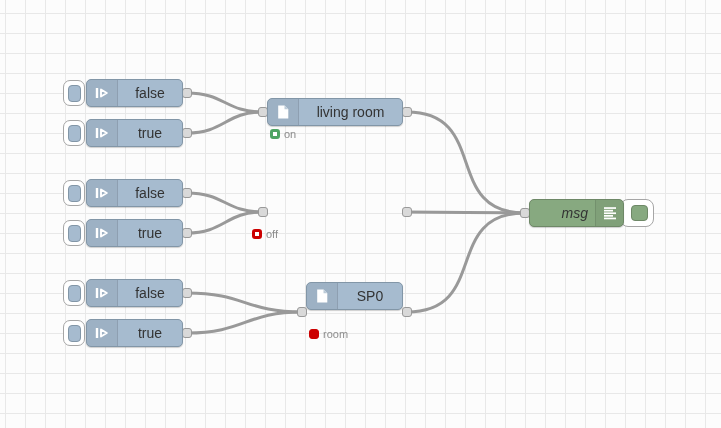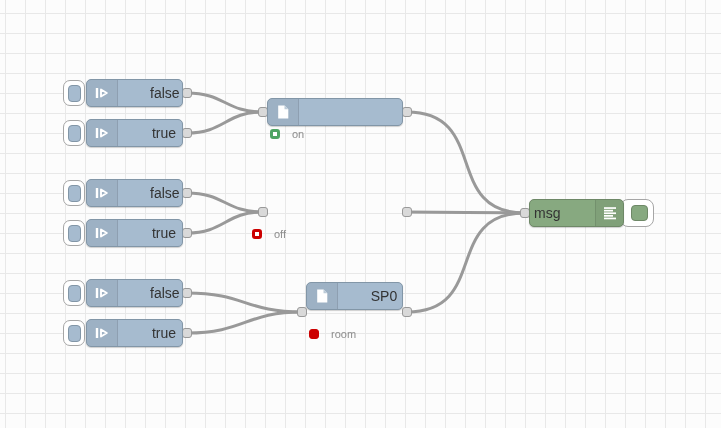--- a/index.html
+++ b/index.html
@@ -23,34 +23,34 @@
       linear-gradient(to bottom,#e8e8e8 1px,transparent 1px);
     background-size:20px 20px;
     background-position:5px 13px;
   }
   #wires{position:absolute;left:0;top:0;z-index:1;}
   #wires path{fill:none;stroke:var(--wire);stroke-width:3;stroke-linecap:round;cursor:pointer;}
   .node{
     position:absolute;height:28px;box-sizing:border-box;
     background:var(--node-blue);border:1px solid var(--node-blue-border);
     border-radius:5px;box-shadow:0 1px 1px rgba(0,0,0,0.18);
-    display:flex;align-items:center;z-index:3;cursor:pointer;gap:28px;
+    display:flex;align-items:center;z-index:3;cursor:pointer;
   }
   .icon-region{
     width:30px;align-self:stretch;flex:0 0 auto;
     display:flex;align-items:center;justify-content:center;
     background:rgba(0,0,0,0.05);
     border-right:1px solid rgba(0,0,0,0.10);
     border-radius:4px 0 0 4px;
   }
   .node .label{
     flex:1;text-align:center;font-size:14px;color:var(--label);
     white-space:nowrap;overflow:hidden;padding:0 4px;
   }
-  .node.debug{background:var(--node-green);border-color:var(--node-green-border);}
+  .node.debug{background:var(--node-green);border-color:var(--node-green-border);font-style:italic;}
   .node.debug .icon-region{
     border-right:none;border-left:1px solid rgba(0,0,0,0.10);
     border-radius:0 4px 4px 0;width:27px;
   }
   .node.debug .label{text-align:right;padding-right:7px;}
   .port{
     position:absolute;width:10px;height:10px;box-sizing:border-box;
     background:#d9d9d9;border:1px solid #999;border-radius:3px;
     z-index:2;cursor:crosshair;
   }
@@ -69,21 +69,21 @@
     position:absolute;width:34px;height:28px;box-sizing:border-box;
     background:#ffffff;border:1px solid #a6a6a6;border-radius:8px;
     z-index:2;cursor:pointer;
   }
   .debug-button .inner{
     position:absolute;right:5px;top:5px;width:17px;height:16px;box-sizing:border-box;
     background:var(--node-green);border:1px solid var(--node-green-border);
     border-radius:4px;
   }
   .status{
-    position:absolute;display:flex;align-items:center;gap:12px;
+    position:absolute;display:flex;align-items:center;gap:4px;
     z-index:3;font-size:11px;color:var(--status-text);text-align:center;
   }
   .status-shape{width:10px;height:10px;box-sizing:border-box;border-radius:3px;flex:0 0 auto;}
   .status-shape.ring-green{background:#fff;border:3px solid var(--status-green);}
   .status-shape.ring-red{background:#fff;border:3px solid var(--status-red);}
   .status-shape.dot-red{background:var(--status-red);border:1px solid var(--status-red);}
 </style>
 </head>
 <body>
 
@@ -189,20 +189,21 @@
     <span class="label">true</span>
   </div>
 
   <div class="node" style="left:267px;top:98px;width:136px">
     <div class="icon-region">
       <svg width="16" height="16" viewBox="0 0 16 16">
           <path d="M3.2 1.5 h6.3 l3.8 3.8 v9.2 h-10.1 z" fill="#fff"></path>
           <path d="M9.5 1.5 v3.8 h3.8 z" fill="#bccbd8"></path>
         </svg>
     </div>
+    <span class="label">living room</span>
   </div>
   <div class="status" style="left:270px;top:128px">
     <span class="status-shape ring-green"></span>
     <span>on</span>
   </div>
 
   <div class="status" style="left:252px;top:228px">
     <span class="status-shape ring-red"></span>
     <span>off</span>
   </div>

